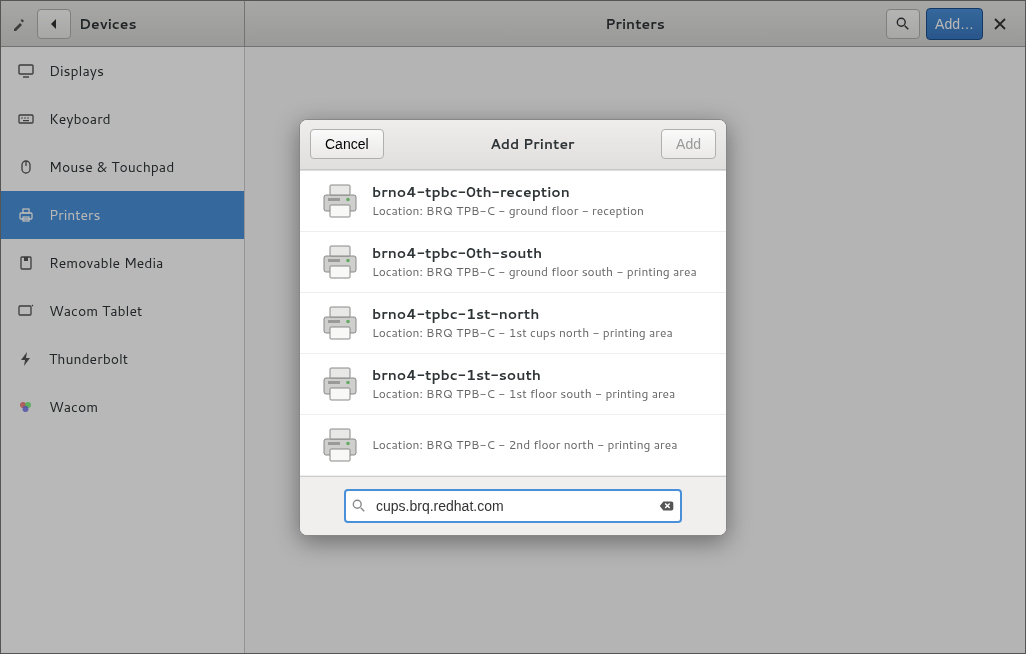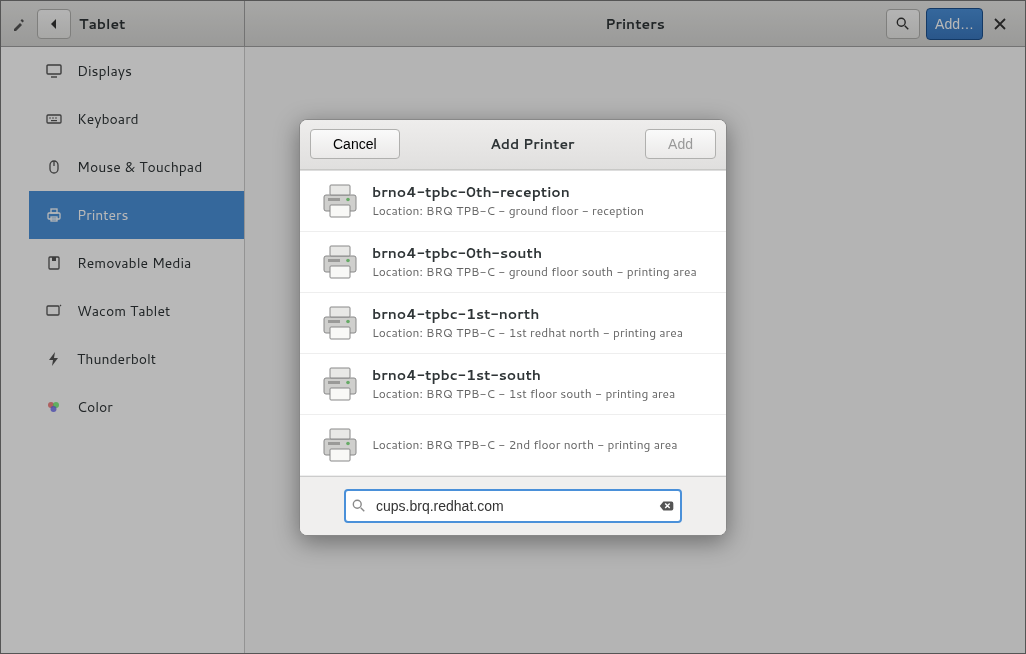--- a/index.html
+++ b/index.html
@@ -16,34 +16,34 @@
   .hb-spacer { flex: 1; }
   
   .icon-btn { width: 34px; height: 30px; background: linear-gradient(#fafafa, #e8e8e6); border: 1px solid #b0b0ae; border-radius: 4px; display: inline-flex; align-items: center; justify-content: center; cursor: pointer; }
   .flat-icon { display: inline-flex; align-items: center; justify-content: center; color: #555; }
   
   .blue-btn { height: 32px; padding: 0 8px; background: linear-gradient(#4a90d9, #3a78c0); color: #fff; border: 1px solid #1c4f8c; border-radius: 4px; font-weight: 500; cursor: pointer; font-size: 14px; }
   .close-btn { width: 34px; height: 34px; display: inline-flex; align-items: center; justify-content: center; font-size: 18px; cursor: pointer; color: #444; }
   
   
   .body { flex: 1; display: flex; }
-  .sidebar { width: 244px; border-right: 1px solid #ccc; background: #fff; padding-left: 28px; }
+  .sidebar { width: 244px; border-right: 1px solid #ccc; background: #fff; }
   .sidebar-item { height: 48px; display: flex; align-items: center; padding: 0 16px; gap: 14px; cursor: pointer; }
   .sidebar-item.active { background: #4a90d9; color: #fff; }
   .sidebar-icon { width: 18px; display: inline-flex; justify-content: center; color: #555; }
   .sidebar-item.active .sidebar-icon { color: #fff; }
   
   .content { flex: 1; background: #fafafa; }
   
   
   .overlay { position: absolute; left: 1px; top: 1px; right: 1px; bottom: 1px; background: rgba(0,0,0,0.28); display: flex; align-items: center; justify-content: center; }
   .dialog { width: 428px; background: #f6f5f4; border-radius: 8px; border: 1px solid #888; box-shadow: 0 6px 24px rgba(0,0,0,0.4); display: flex; flex-direction: column; overflow: hidden; }
   .dialog-header { height: 50px; display: flex; align-items: center; justify-content: space-between; padding: 0 10px; background: linear-gradient(#eeedec,#e0dfde); border-bottom: 1px solid #c8c8c6; }
   .dialog-title { font-weight: bold; font-size: 14px; margin-left: 20px; }
-  .dlg-btn { height: 30px; padding: 0 22px; background: linear-gradient(#fafafa,#eae9e8); border: 1px solid #b0b0ae; border-radius: 4px; cursor: pointer; font-size: 14px; }
+  .dlg-btn { height: 30px; padding: 0 14px; background: linear-gradient(#fafafa,#eae9e8); border: 1px solid #b0b0ae; border-radius: 4px; cursor: pointer; font-size: 14px; }
   .dlg-btn.disabled { color: #999; cursor: default; }
   
   .printer-list { background: #fff; max-height: 340px; overflow-y: auto; border-top: 1px solid #ddd; }
   .printer-row { display: flex; align-items: center; gap: 10px; padding: 8px 18px; border-bottom: 1px solid #eee; cursor: pointer; }
   .printer-icon { width: 44px; height: 44px; display: flex; align-items: center; justify-content: center; }
   .printer-info { flex: 1; }
   .printer-name { font-weight: bold; font-size: 14px; }
   .printer-loc { font-size: 12px; color: #666; }
   
   .dialog-search { padding: 12px 44px; background: #f0efee; border-top: 1px solid #ccc; }
@@ -63,21 +63,21 @@
       <span class="flat-icon" style="width:20px;">
         <svg width="16" height="16" viewBox="0 0 16 16">
             <path fill="#555" d="M3 13l6-6 2 2-6 6H3v-2zm8-10l2 2-1.5 1.5-2-2L11 3z"></path>
           </svg>
       </span>
       <button class="icon-btn">
         <svg width="12" height="12" viewBox="0 0 12 12">
             <path fill="#333" d="M8 1L3 6l5 5V1z"></path>
           </svg>
       </button>
-      <span class="hb-title">Tablet</span>
+      <span class="hb-title">Devices</span>
     </div>
     <div class="hb-right">
       <span class="hb-center-title">Printers</span>
       <span class="hb-spacer"></span>
       <button class="icon-btn" style="margin-right:6px;">
         <svg width="14" height="14" viewBox="0 0 16 16">
             <circle cx="6" cy="6" r="4.5" stroke="#333" stroke-width="1.6" fill="none"></circle>
             <line x1="10" y1="10" x2="14" y2="14" stroke="#333" stroke-width="1.6"></line>
           </svg>
       </button>
@@ -159,21 +159,21 @@
         <span>Thunderbolt</span>
       </div>
       <div class="sidebar-item">
         <span class="sidebar-icon">
             <svg width="16" height="16" viewBox="0 0 16 16">
               <circle cx="5" cy="6" r="3" fill="#e66" opacity="0.8"></circle>
               <circle cx="10" cy="6" r="3" fill="#6e6" opacity="0.8"></circle>
               <circle cx="7.5" cy="10" r="3" fill="#66e" opacity="0.8"></circle>
             </svg>
           </span>
-        <span>Color</span>
+        <span>Wacom</span>
       </div>
     </div>
     <div class="content"></div>
   </div>
 </div>
 
 <div class="overlay">
   <div class="dialog">
     <div class="dialog-header">
       <button class="dlg-btn">Cancel</button>
@@ -216,21 +216,21 @@
             <svg width="44" height="44" viewBox="0 0 44 44">
   <rect x="6" y="16" width="32" height="16" rx="2" fill="#cfcfcd" stroke="#888"></rect>
   <rect x="12" y="6" width="20" height="10" rx="1" fill="#e8e8e6" stroke="#888"></rect>
   <rect x="12" y="26" width="20" height="12" rx="1" fill="#f8f8f6" stroke="#888"></rect>
   <rect x="10" y="19" width="12" height="3" fill="#9a9a98"></rect>
   <circle cx="30" cy="20.5" r="1.8" fill="#6a6"></circle>
 </svg>
           </span>
     <span class="printer-info">
       <div class="printer-name">brno4-tpbc-1st-north</div>
-      <div class="printer-loc">Location: BRQ TPB-C - 1st redhat north - printing area</div>
+      <div class="printer-loc">Location: BRQ TPB-C - 1st cups north - printing area</div>
     </span>
         </div>
         <div class="printer-row">
     <span class="printer-icon">
             <svg width="44" height="44" viewBox="0 0 44 44">
   <rect x="6" y="16" width="32" height="16" rx="2" fill="#cfcfcd" stroke="#888"></rect>
   <rect x="12" y="6" width="20" height="10" rx="1" fill="#e8e8e6" stroke="#888"></rect>
   <rect x="12" y="26" width="20" height="12" rx="1" fill="#f8f8f6" stroke="#888"></rect>
   <rect x="10" y="19" width="12" height="3" fill="#9a9a98"></rect>
   <circle cx="30" cy="20.5" r="1.8" fill="#6a6"></circle>

